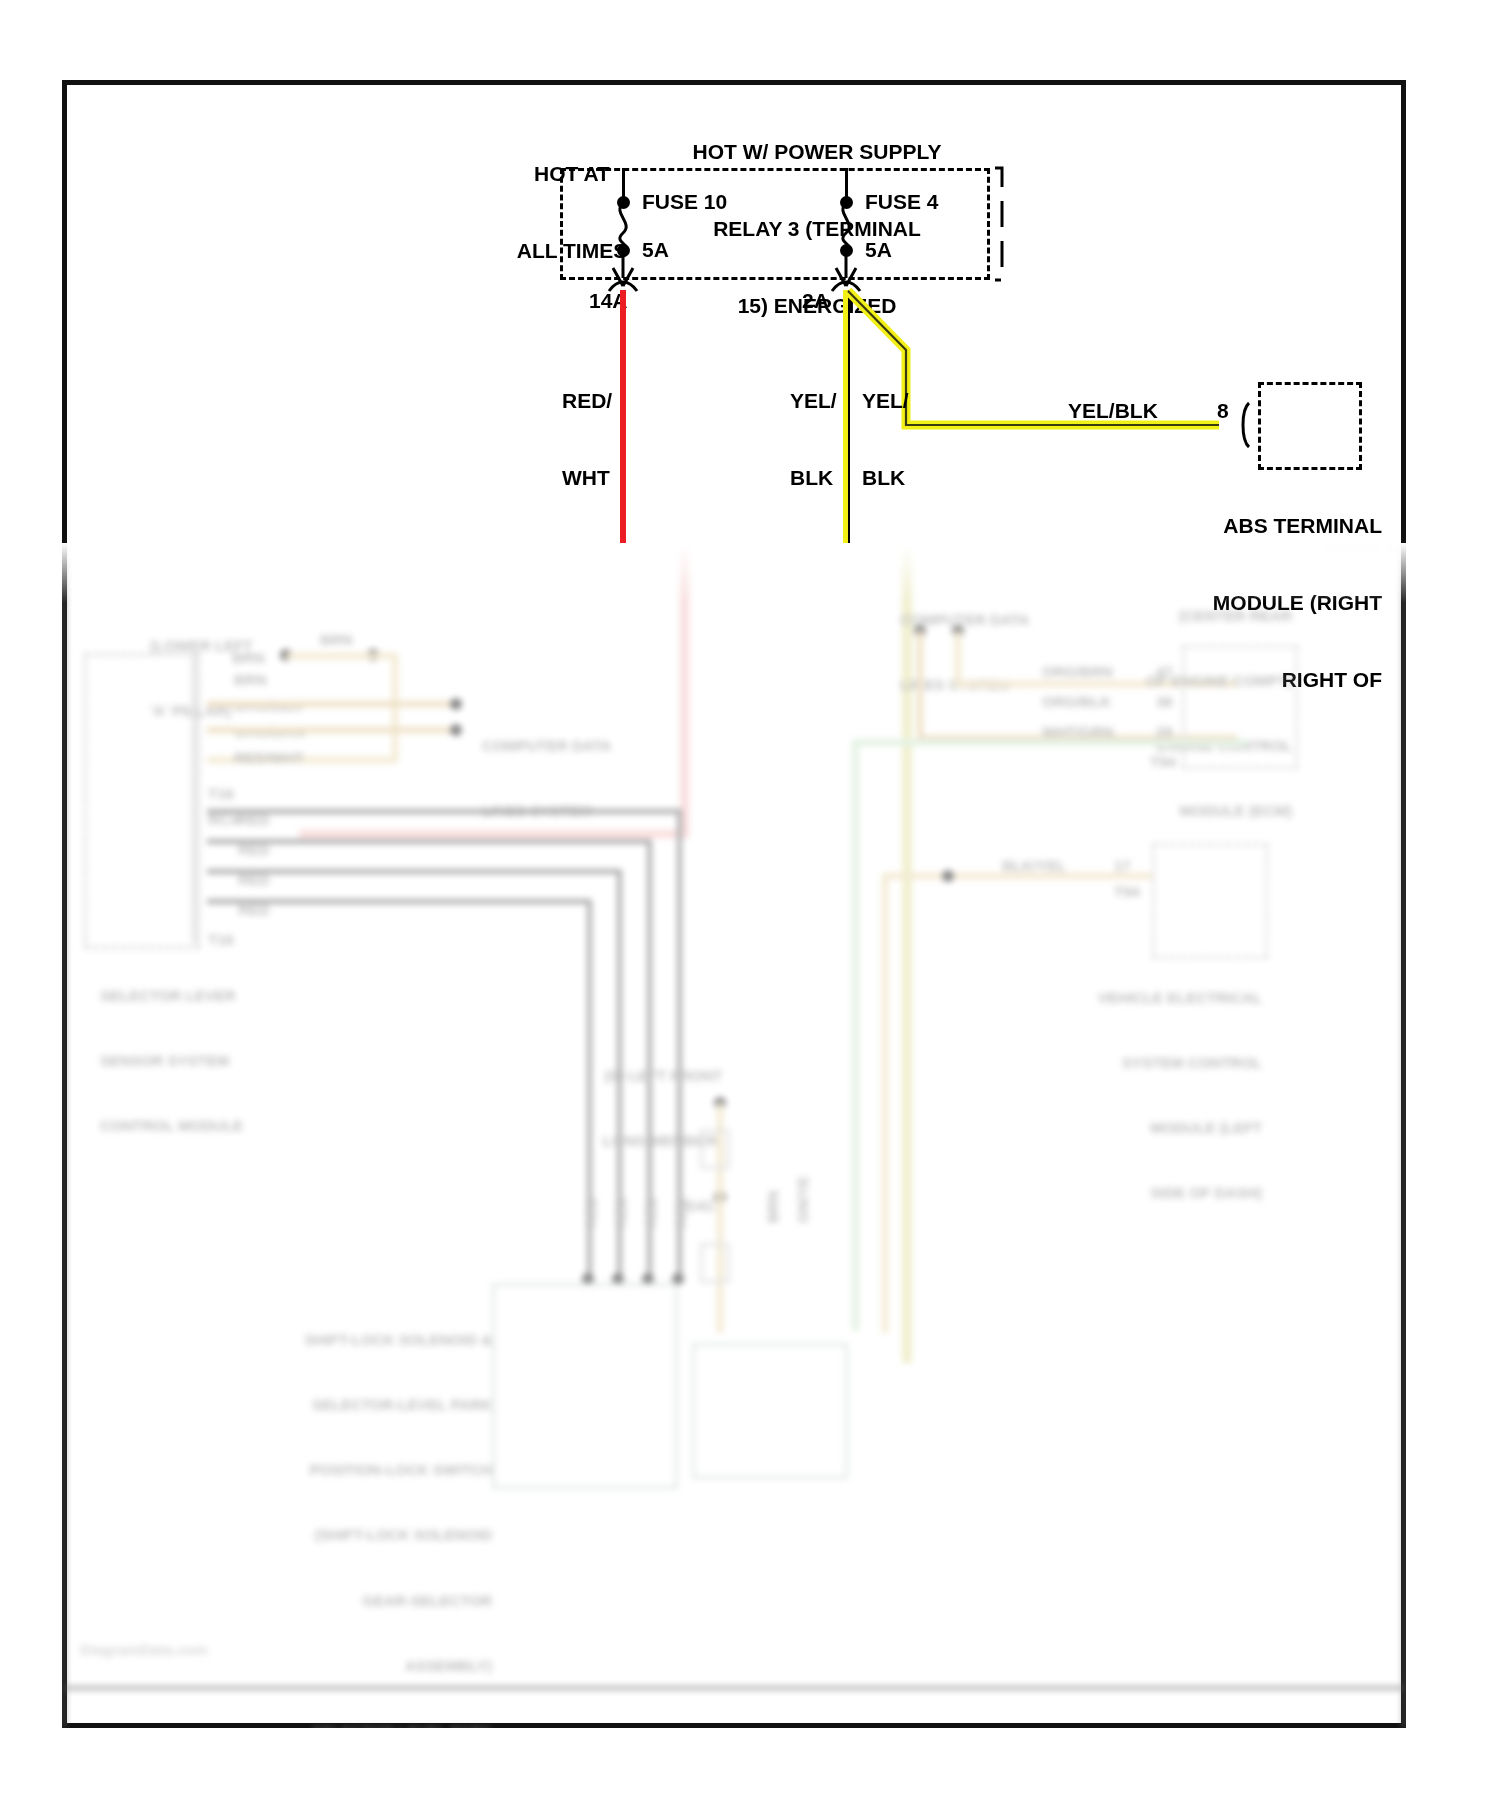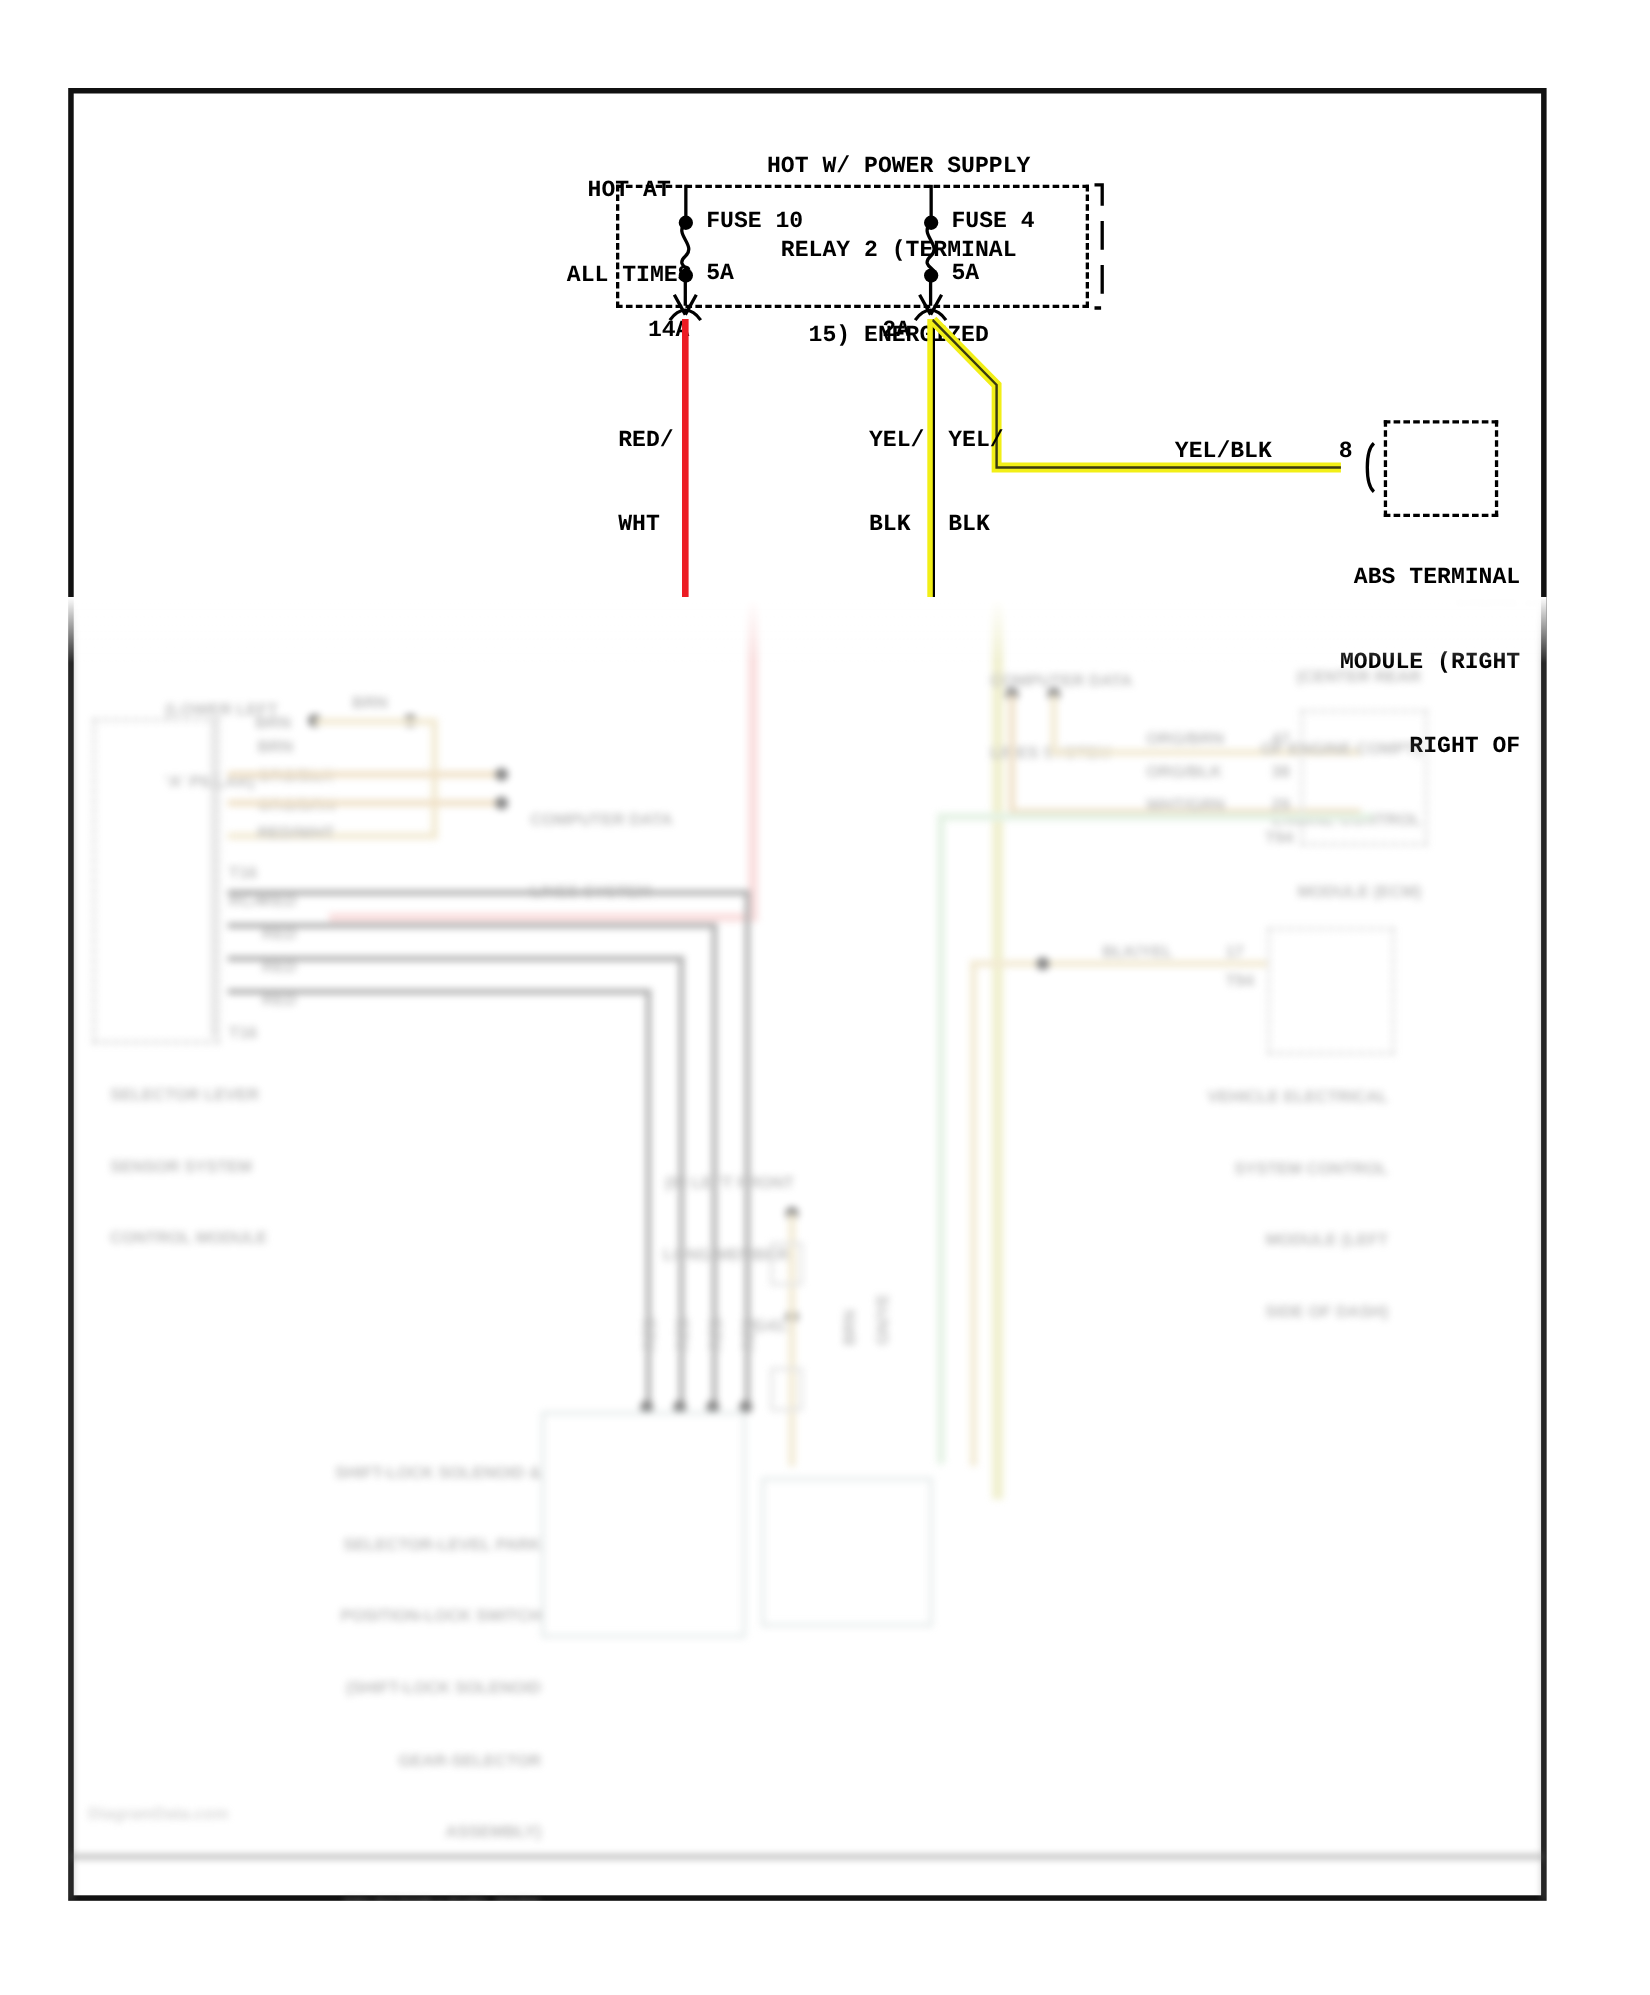--- a/index.html
+++ b/index.html
@@ -11,21 +11,21 @@
          border:5px solid #111;box-sizing:border-box;background:#fff;}
 
   
   #blur-zone{position:absolute;left:62px;top:543px;width:1344px;height:1185px;
              overflow:hidden;pointer-events:none;}
   #blur-inner{position:absolute;inset:0;filter:blur(3.4px);opacity:.55;}
   #blur-fade{position:absolute;left:0;top:0;width:100%;height:60px;
              background:linear-gradient(to bottom,#ffffff 0%,rgba(255,255,255,0) 100%);}
   .bborder{position:absolute;background:#6f6f6f;}
 
-  .txt{position:absolute;color:#000;white-space:pre;line-height:1.22;font-family:Liberation Mono, monospace;}
+  .txt{position:absolute;color:#000;white-space:pre;line-height:1.22;}
   .t-head{font-size:21px;font-weight:bold;text-align:center;}
   .t-lbl{font-size:21px;font-weight:bold;}
 
   
   .bt{position:absolute;color:#8c8c8c;font-size:15px;font-weight:bold;
       white-space:pre;line-height:1.45;}
   .bt-r{text-align:right;}
 
   
   .w{position:absolute;}
@@ -53,21 +53,21 @@
 
   <div id="frame"></div>
 
   <div class="txt t-head" style="left:472px;top:110px;width:200px;">
     <div>HOT AT</div>
     <div>ALL TIMES</div>
   </div>
 
   <div class="txt t-head" style="left:672px;top:88px;width:290px;">
     <div>HOT W/ POWER SUPPLY</div>
-    <div>RELAY 2 (TERMINAL</div>
+    <div>RELAY 3 (TERMINAL</div>
     <div>15) ENERGIZED</div>
   </div>
 
   <div class="dash-box" style="left:560px;top:168px;width:430px;height:112px;"></div>
 
   <svg class="ov" width="1500" height="1814">
     <path d="M995,168 L1002,168 L1002,280 L995,280" stroke="#000" stroke-width="3" fill="none" stroke-dasharray="26,14"></path>
   </svg>
 
   <div class="w w-blk" style="left:622px;top:168px;width:3px;height:34px;"></div>

